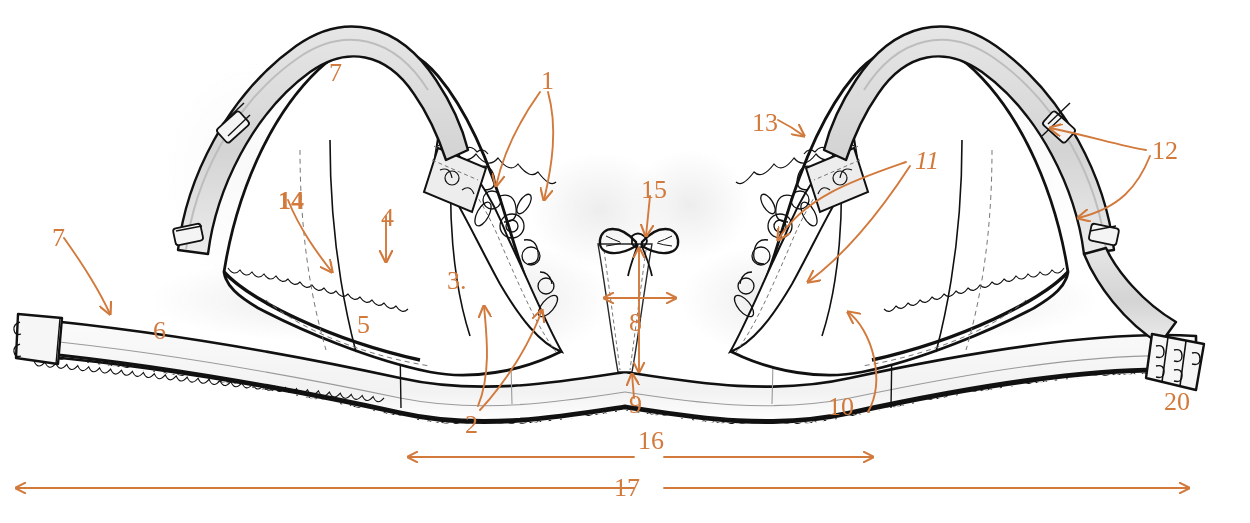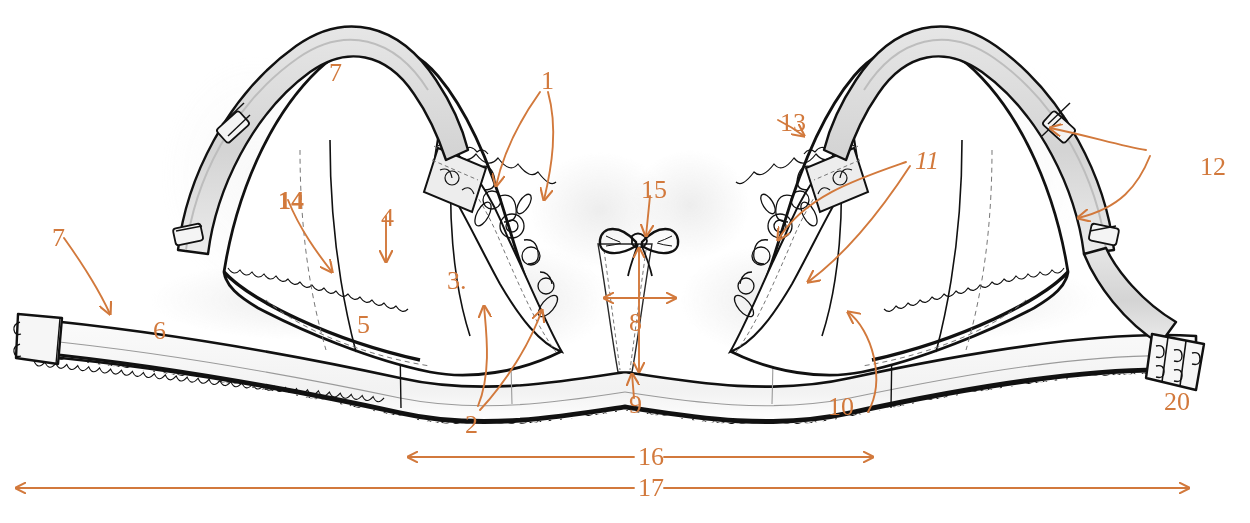--- a/index.html
+++ b/index.html
@@ -327,21 +327,21 @@
   <div class="lbl" style="left:447px;top:268px;">3.</div>
   <div class="lbl" style="left:381px;top:205px;">4</div>
   <div class="lbl" style="left:357px;top:312px;">5</div>
   <div class="lbl" style="left:153px;top:318px;">6</div>
   <div class="lbl" style="left:329px;top:60px;">7</div>
   <div class="lbl" style="left:52px;top:225px;">7</div>
   <div class="lbl" style="left:629px;top:310px;">8</div>
   <div class="lbl" style="left:629px;top:392px;">9</div>
   <div class="lbl" style="left:828px;top:394px;">10</div>
   <div class="lbl" style="left:915px;top:148px;font-style:italic;">11</div>
-  <div class="lbl" style="left:1152px;top:154px;margin-left:48px;">12</div>
-  <div class="lbl" style="left:780px;top:110px;">13</div>
+  <div class="lbl" style="left:1152px;top:138px;">12</div>
+  <div class="lbl" style="left:752px;top:110px;">13</div>
   <div class="lbl" style="left:278px;top:188px;font-weight:bold;">14</div>
   <div class="lbl" style="left:641px;top:177px;">15</div>
-  <div class="lbl" style="left:638px;top:444px;">16</div>
-  <div class="lbl" style="left:638px;top:475px;font-family:Liberation Serif, serif;">17</div>
+  <div class="lbl" style="left:638px;top:428px;">16</div>
+  <div class="lbl" style="left:614px;top:475px;font-family:Liberation Serif, serif;">17</div>
   <div class="lbl" style="left:1164px;top:389px;">20</div>
 
 </div>
 
 </body></html>

